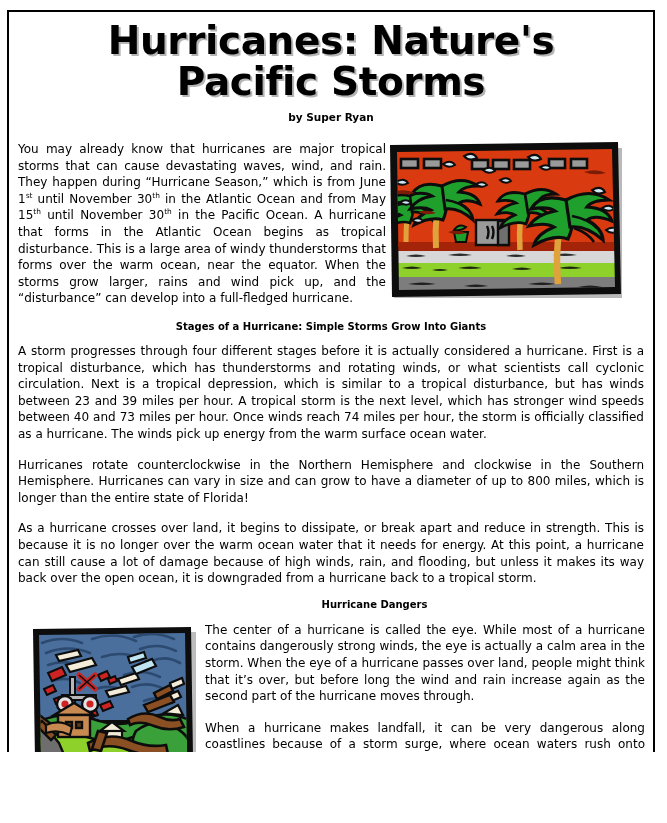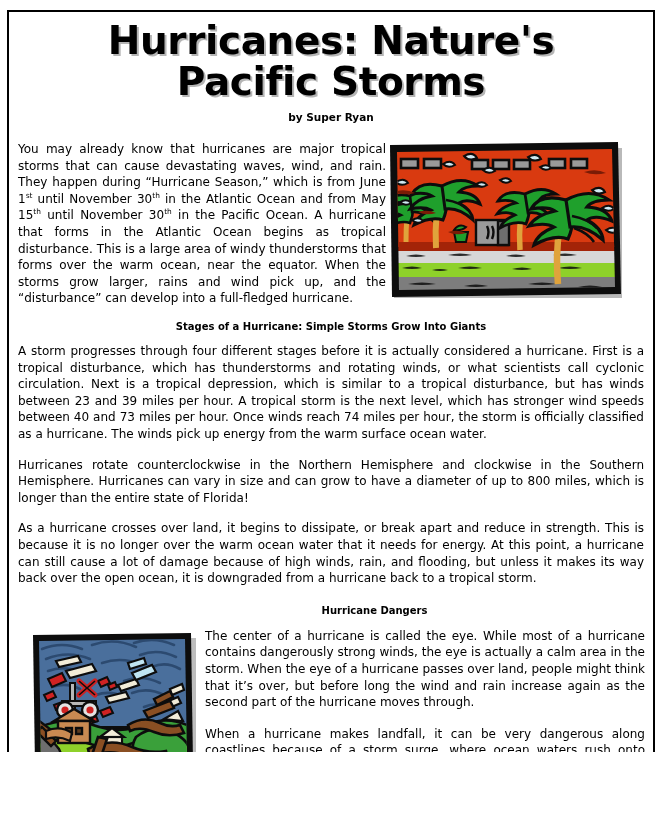--- a/index.html
+++ b/index.html
@@ -90,21 +90,21 @@
     width: 236px; height: 158px;
   }
 
   
   .mid-section { margin-top: 12px; padding: 0 9px; }
   .mid-section .body-text + .body-text { margin-top: 14px; }
   .heading-stages { margin-bottom: 11px; }
 
   
   .danger-heading-row {
-    margin-top: 18px;
+    margin-top: 12px;
     padding-left: 96px;
     padding-right: 9px;
   }
   .danger-row {
     position: relative;
     margin-top: 12px;
     height: 150px;
   }
   .art-flood {
     position: absolute;

